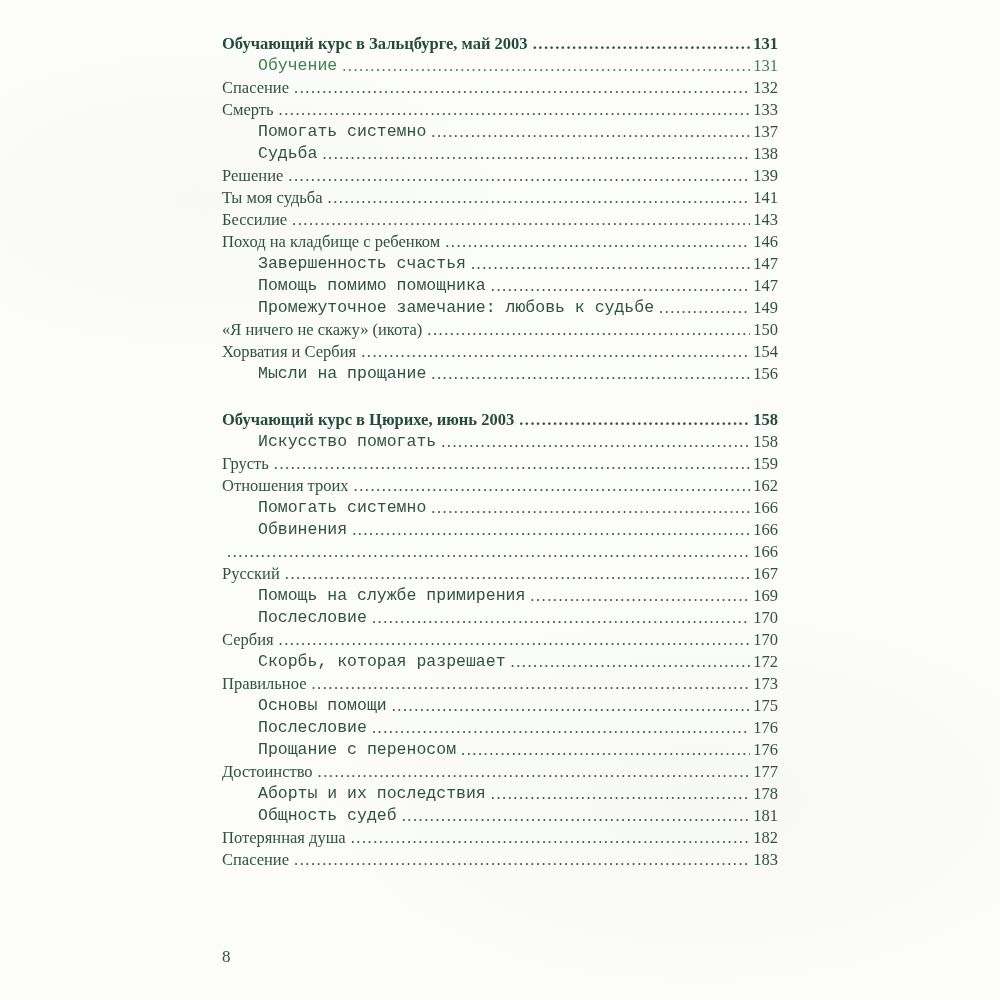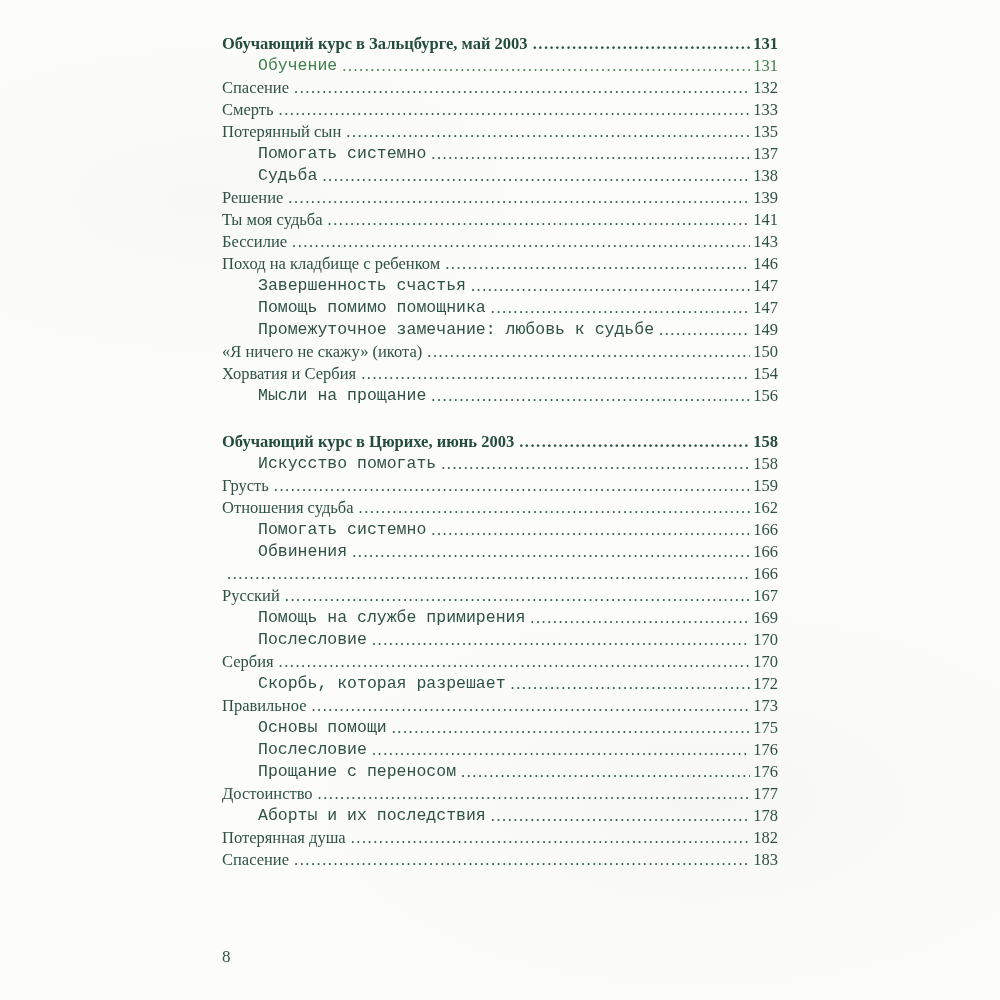--- a/index.html
+++ b/index.html
@@ -100,25 +100,20 @@
       <div class="toc-row indent-0">
         <span class="label">Спасение</span>
         <span class="dots" aria-hidden="true"></span>
         <span class="pagenum">132</span>
       </div>
       <div class="toc-row indent-0">
         <span class="label">Смерть</span>
         <span class="dots" aria-hidden="true"></span>
         <span class="pagenum">133</span>
       </div>
-      <div class="toc-row indent-0">
-        <span class="label">Потерянный сын</span>
-        <span class="dots" aria-hidden="true"></span>
-        <span class="pagenum">135</span>
-      </div>
       <div class="toc-row indent-1">
         <span class="label">Помогать системно</span>
         <span class="dots" aria-hidden="true"></span>
         <span class="pagenum">137</span>
       </div>
       <div class="toc-row indent-1">
         <span class="label">Судьба</span>
         <span class="dots" aria-hidden="true"></span>
         <span class="pagenum">138</span>
       </div>
@@ -183,21 +178,21 @@
         <span class="label">Искусство помогать</span>
         <span class="dots" aria-hidden="true"></span>
         <span class="pagenum">158</span>
       </div>
       <div class="toc-row indent-0">
         <span class="label">Грусть</span>
         <span class="dots" aria-hidden="true"></span>
         <span class="pagenum">159</span>
       </div>
       <div class="toc-row indent-0">
-        <span class="label">Отношения судьба</span>
+        <span class="label">Отношения троих</span>
         <span class="dots" aria-hidden="true"></span>
         <span class="pagenum">162</span>
       </div>
       <div class="toc-row indent-1">
         <span class="label">Помогать системно</span>
         <span class="dots" aria-hidden="true"></span>
         <span class="pagenum">166</span>
       </div>
       <div class="toc-row indent-1">
         <span class="label">Обвинения</span>
@@ -255,20 +250,25 @@
       </div>
       <div class="toc-row indent-0">
         <span class="label">Достоинство</span>
         <span class="dots" aria-hidden="true"></span>
         <span class="pagenum">177</span>
       </div>
       <div class="toc-row indent-1">
         <span class="label">Аборты и их последствия</span>
         <span class="dots" aria-hidden="true"></span>
         <span class="pagenum">178</span>
+      </div>
+      <div class="toc-row indent-1">
+        <span class="label">Общность судеб</span>
+        <span class="dots" aria-hidden="true"></span>
+        <span class="pagenum">181</span>
       </div>
       <div class="toc-row indent-0">
         <span class="label">Потерянная душа</span>
         <span class="dots" aria-hidden="true"></span>
         <span class="pagenum">182</span>
       </div>
       <div class="toc-row indent-0">
         <span class="label">Спасение</span>
         <span class="dots" aria-hidden="true"></span>
         <span class="pagenum">183</span>

